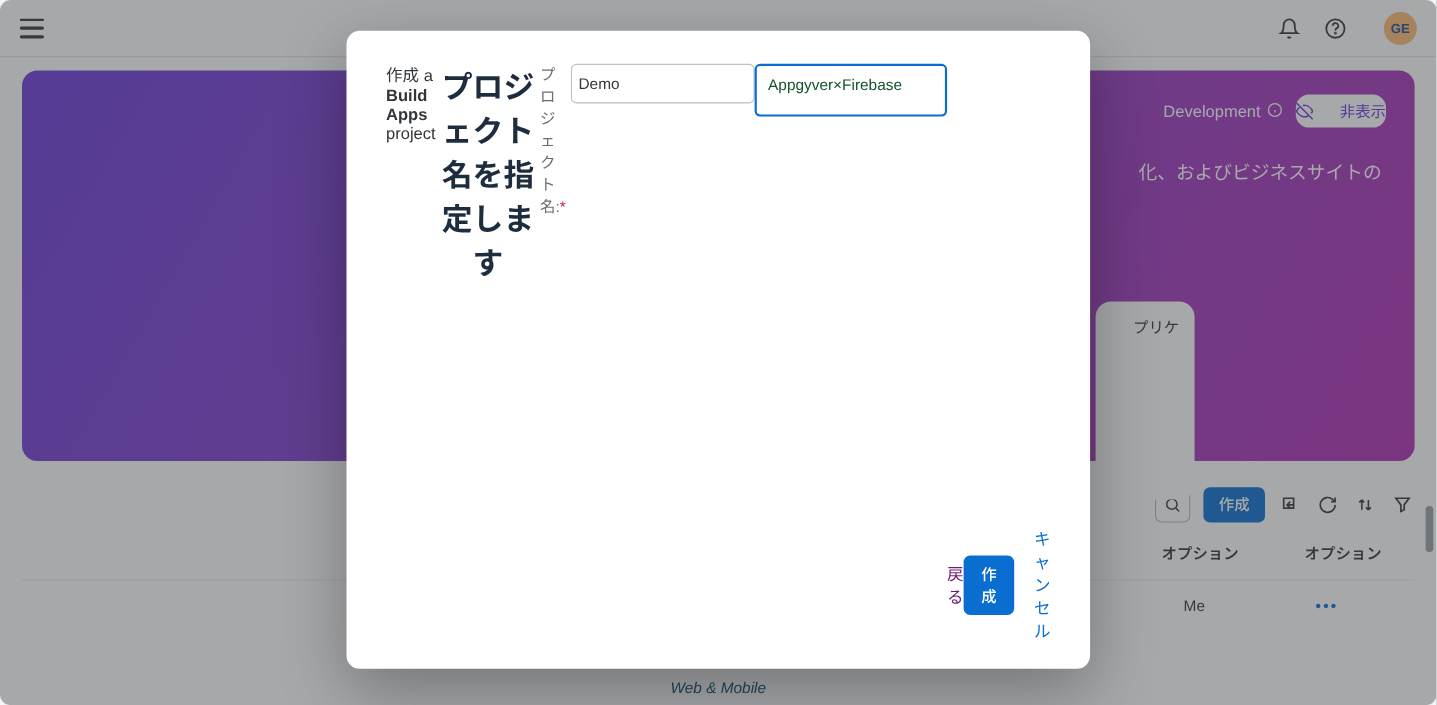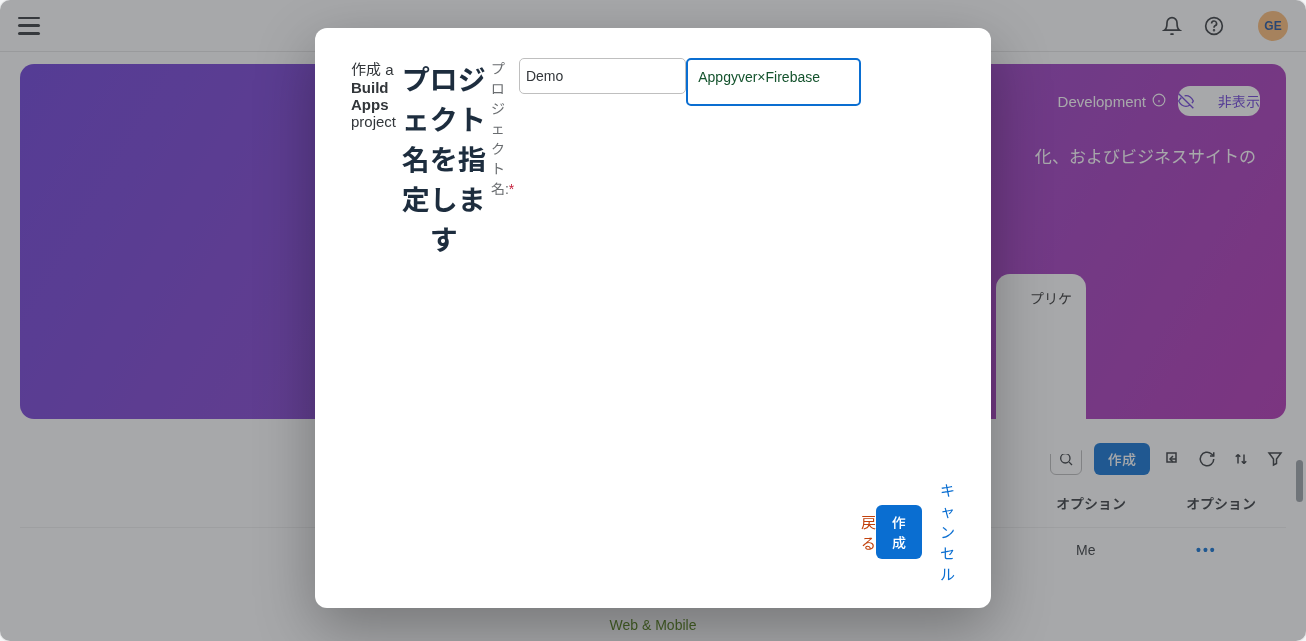--- a/index.html
+++ b/index.html
@@ -24,34 +24,34 @@
 .hide-btn{background:#fff;border-radius:12px;padding:5px 0;font-size:14px;color:#6a3bd9;display:flex;align-items:center;gap:24px;cursor:pointer}
 .hero-text{position:absolute;right:30px;top:80px;font-size:17px;color:#fff;text-align:right;max-width:260px;line-height:1.6}
 .hero-card{position:absolute;right:200px;top:210px;width:90px;height:180px;background:#fff;border-radius:14px;padding:14px;color:#333}
 .toolbar{display:flex;align-items:center;gap:12px;margin-top:24px;justify-content:flex-end}
 .search-circle{width:32px;height:32px;border:1px solid #bbb;border-radius:6px;display:flex;align-items:center;justify-content:center;color:#32363a;cursor:pointer}
 .create-btn{background:#0a6ed1;color:#fff;padding:6px 14px;border-radius:6px;font-size:14px;font-weight:500;cursor:pointer}
 .tool-icon{width:22px;height:22px;color:#32363a;display:flex;align-items:center;justify-content:center;cursor:pointer}
 .table-head{display:flex;justify-content:flex-end;gap:60px;padding:18px 30px 14px 0;font-size:14px;color:#32363a;font-weight:600}
 .table-row{display:flex;justify-content:flex-end;gap:60px;padding:14px 30px 14px 0;font-size:14px;color:#32363a;align-items:center;border-top:1px solid #eee}
 .table-row .opts{letter-spacing:2px;color:#0a6ed1;font-weight:700;cursor:pointer}
-.wm{position:absolute;bottom:8px;left:50%;transform:translateX(-50%);color:#4d7c0f;font-size:14px}
+.wm{position:absolute;bottom:8px;left:50%;transform:translateX(-50%);font-style:italic;color:#0c4a6e;font-size:14px}
 .scrollhint{position:absolute;right:3px;top:460px;width:7px;height:42px;background:#9aa0a6;border-radius:4px}
 
 .overlay{position:absolute;inset:0;background:rgba(60,63,66,.45);display:flex;align-items:flex-start;justify-content:center;z-index:50}
 .modal{width:676px;background:#fff;border-radius:12px;margin-top:28px;padding:30px 36px 24px 36px;box-shadow:0 20px 60px rgba(0,0,0,.3);display:flex;flex-direction:row;min-height:580px}
 .modal-pretitle{font-size:15px;color:#32363a;margin-bottom:22px}
 .modal-pretitle .strong{font-weight:700}
 .modal-title{font-size:28px;font-weight:700;color:#1d2d3e;text-align:center;margin-bottom:70px}
 .field-label{font-size:14px;color:#6a6d70;margin-bottom:6px}
 .field-label .req{color:#c41e3a}
 .text-input{width:100%;height:36px;border:1px solid #bfbfbf;border-radius:5px;padding:0 6px;font-size:14px;color:#32363a;outline:none;margin-bottom:24px}
 .textarea{width:100%;height:48px;border:2px solid #0a6ed1;border-radius:5px;padding:8px 10px;font-size:14px;color:#14532d;outline:none;resize:none;line-height:1.4}
 .modal-footer{margin-top:auto;display:flex;align-items:center;padding-top:24px}
-.back-link{color:#c2410c;font-size:15px;cursor:pointer}
+.back-link{color:#701a75;font-size:15px;cursor:pointer}
 .modal-footer .sp{flex:1}
 .primary-btn{background:#0a6ed1;color:#fff;padding:7px 16px;border-radius:6px;font-size:14px;font-weight:500;cursor:pointer;margin-right:18px}
 .cancel-link{color:#0a6ed1;font-size:15px;cursor:pointer}
 svg{display:block}
 </style>
 </head>
 <body>
 
 <div class="app">
 

